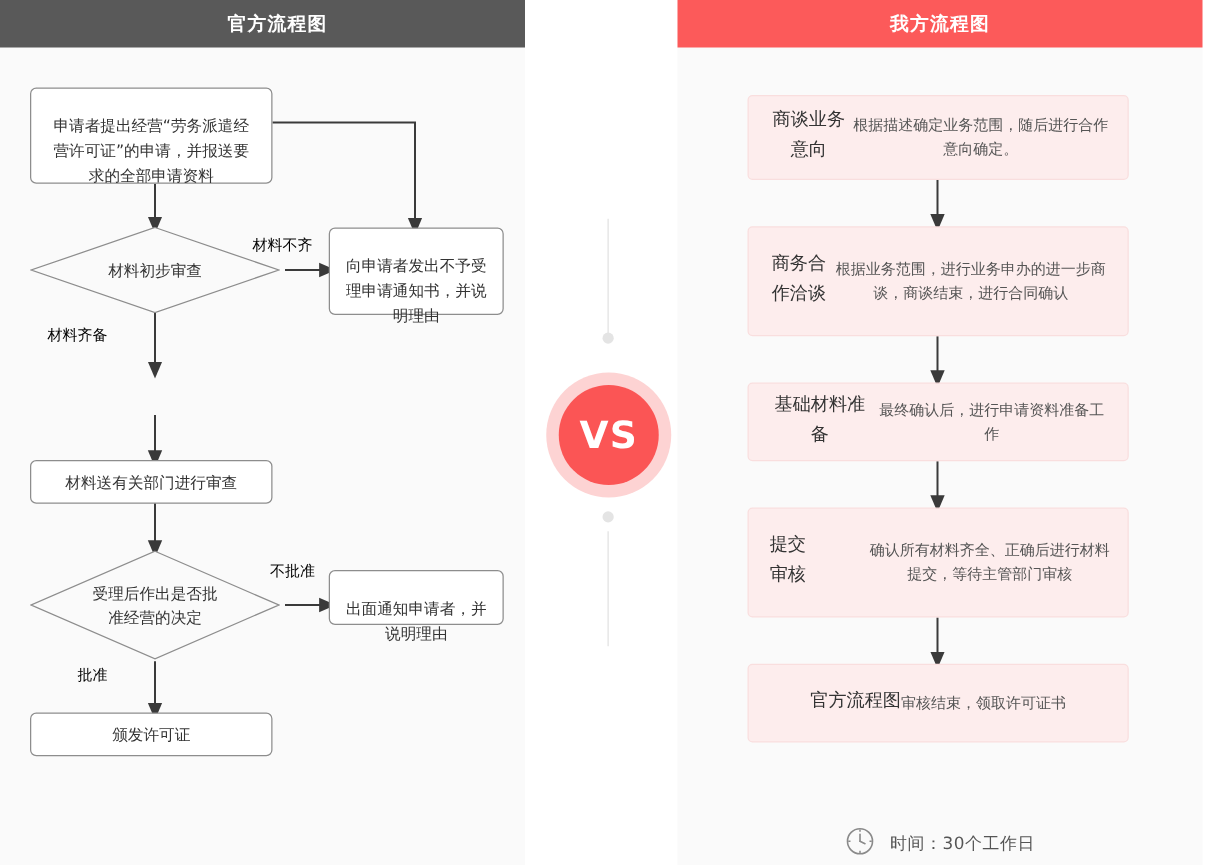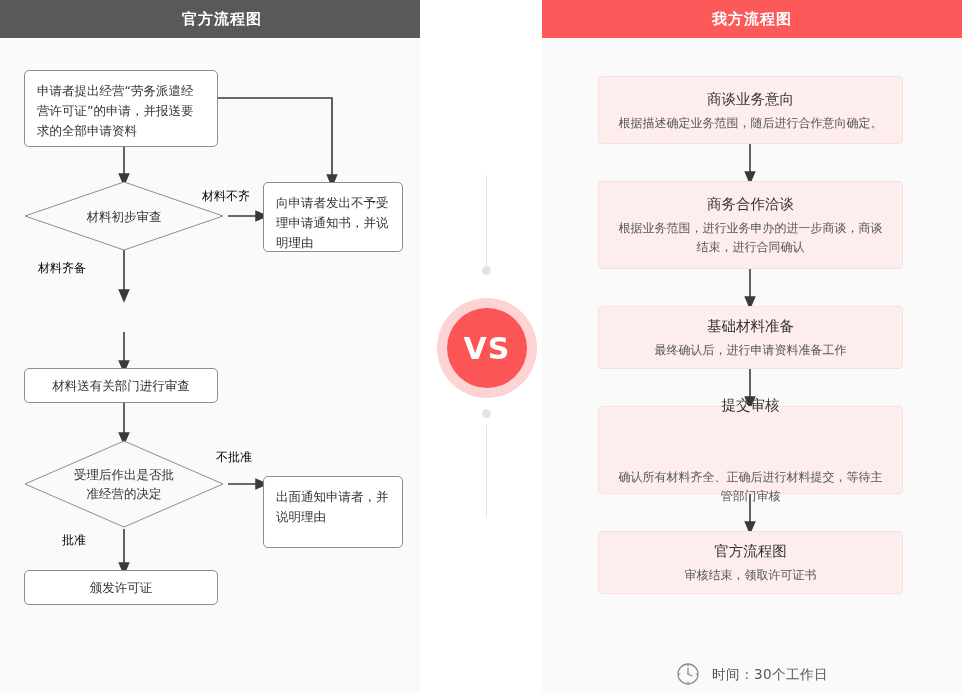--- a/index.html
+++ b/index.html
@@ -46,43 +46,43 @@
     color:#ffffff;font-size:30px;font-weight:bold;letter-spacing:1px;
   }
 
   
   .fbox{
     position:absolute;box-sizing:border-box;
     background:#ffffff;border:1px solid #8d8d8d;border-radius:5px;
     color:#333333;font-size:12.5px;line-height:20px;
   }
   .fbox.center{display:flex;align-items:center;justify-content:center;text-align:center;}
-  .fbox.left-text{padding:10px 12px;text-align:left;}
+  .fbox.left-text{padding:20px 12px;text-align:center;}
 
   .diamond{position:absolute;}
   .diamond svg{position:absolute;left:0;top:0;}
   .diamond .dtext{
     position:absolute;left:0;top:0;width:100%;height:100%;
     display:flex;align-items:center;justify-content:center;
     text-align:center;color:#333333;font-size:12.5px;line-height:19px;
   }
 
   .flabel{position:absolute;color:#000000;font-size:12px;white-space:nowrap;}
 
   .conn{position:absolute;}
 
   
   .step{
     position:absolute;box-sizing:border-box;left:56px;width:305px;
     background:#fdeded;border:1px solid #f9dede;border-radius:4px;
-    display:flex;flex-direction:column;align-items:center;justify-content:center;
+    display:flex;align-items:center;justify-content:center;
     padding:10px 14px;text-align:center;
   }
   .step-title{color:#333333;font-size:14.5px;line-height:24px;margin-bottom:4px;}
-  .step-desc{color:#555555;font-size:12px;line-height:19px;font-family:Liberation Mono, monospace;}
+  .step-desc{color:#555555;font-size:12px;line-height:19px;}
 
   .time-row{
     position:absolute;left:0;top:617px;width:420px;height:40px;
     display:flex;align-items:center;justify-content:center;gap:12px;
     color:#555555;font-size:13.5px;
   }
   .time-text{letter-spacing:0.5px;}
 </style>
 </head>
 <body>
@@ -144,21 +144,21 @@
 
       <div class="diamond" style="left:24px;top:402px;width:200px;height:88px;">
         <svg width="200" height="88">
           <polygon points="100,1 199,44 100,87 1,44" fill="#fafafa" stroke="#8d8d8d" stroke-width="1"></polygon>
         </svg>
         <div class="dtext" style="padding:0 44px;box-sizing:border-box;">受理后作出是否批准经营的决定</div>
       </div>
 
       <div class="flabel" style="left:216px;top:411px;">不批准</div>
 
-      <div class="fbox left-text" style="left:263px;top:438px;width:140px;height:72px;">
+      <div class="fbox left-text" style="left:263px;top:418px;width:140px;height:44px;">
         <span>出面通知申请者，并说明理由</span>
       </div>
 
       <div class="flabel" style="left:62px;top:494px;">批准</div>
 
       <div class="fbox center" style="left:24px;top:532px;width:194px;height:35px;">
         <span>颁发许可证</span>
       </div>
 
     </div>

